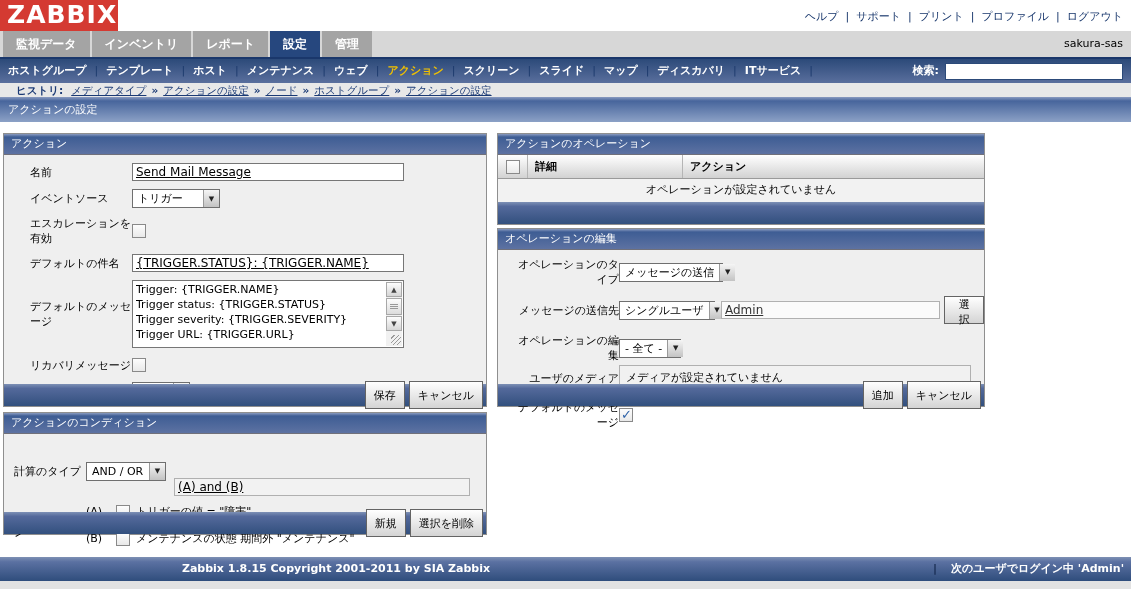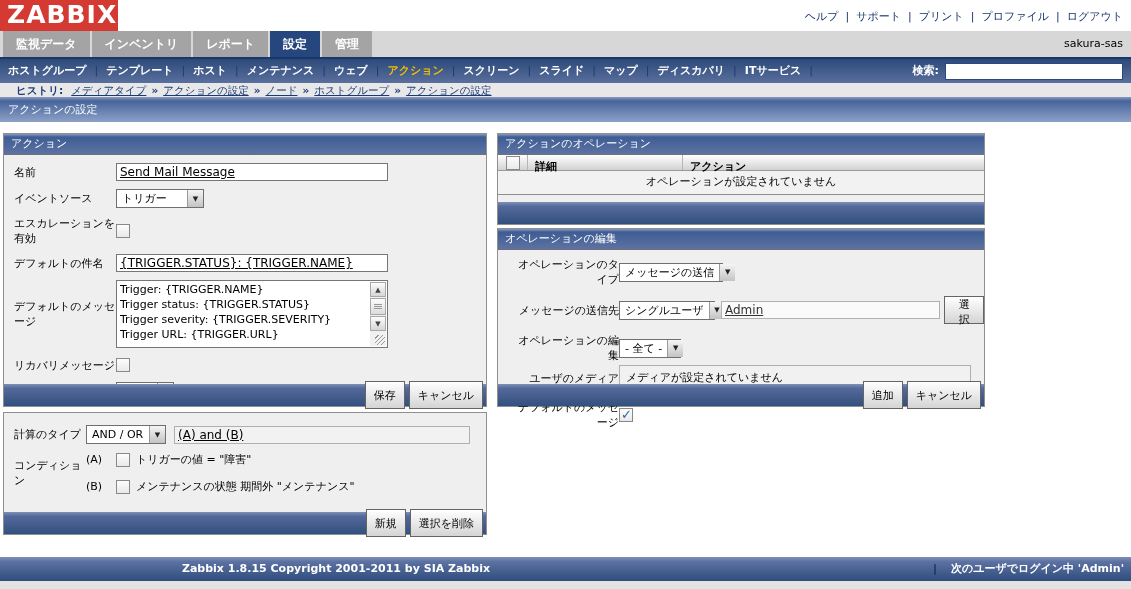--- a/index.html
+++ b/index.html
@@ -53,21 +53,21 @@
   .phead { height:21px; line-height:20px; color:#fff; padding-left:7px;
     background:linear-gradient(#8a9bc0 0,#3e5d94 3px,#5d72a2 100%); border-bottom:1px solid #70707a; }
   .pfoot { position:absolute; left:0; right:0; bottom:0; height:22px;
     background:linear-gradient(#7d90b5 0,#54699b 20%,#32507e 100%);
     display:flex; justify-content:flex-end; align-items:center; gap:4px; padding-right:3px; }
   #panel-action      { left:3px;   top:133px; width:484px; height:274px; }
   #panel-conditions  { left:3px;   top:412px; width:484px; height:123px; }
   #panel-operations  { left:497px; top:133px; width:488px; height:92px;  }
   #panel-opedit      { left:497px; top:228px; width:488px; height:179px; }
   
-  .pbody-action   { padding:8px 0 0 10px; }
+  .pbody-action   { padding:8px 0 0 26px; }
   .pbody-opedit   { padding:7px 0 0 13px; }
   .pbody-cond     { padding:12px 10px 0 10px; }
   .frow { display:flex; align-items:center; margin-bottom:8px; min-height:18px; }
   .frow .lbl { flex:none; }
   .lbl-a  { width:102px; }
   .lbl-oe { width:108px;text-align:right; }
   .lbl-c  { width:72px; }
   .tin { height:18px; border:1px solid #767676; background:#fff; font-family:inherit; font-size:12px; padding:0 3px;text-decoration:underline; }
   .tin-name { width:272px; }
   .tin-dis { background:#fafafa; border:1px solid #b0b0b0; color:#333; }
@@ -96,21 +96,21 @@
   .sb-up::after   { content:"▲"; font-size:7px; color:#444; }
   .sb-down::after { content:"▼"; font-size:7px; color:#444; }
   .sb-thumb { height:17px; margin:1px 0; background:linear-gradient(#fdfdfd,#dcdcdc);
     border:1px solid #a8a8a8; position:relative; cursor:pointer; }
   .sb-thumb::after { content:""; position:absolute; left:3px; right:3px; top:5px; height:5px;
     background:repeating-linear-gradient(#999 0,#999 1px,transparent 1px,transparent 2px); }
   .resize-grip { position:absolute; right:2px; bottom:2px; width:10px; height:10px; cursor:nwse-resize;
     background:repeating-linear-gradient(135deg,transparent 0,transparent 2px,#9a9a9a 2px,#9a9a9a 3px); }
   
   .optable { border-bottom:1px solid #8f8f8f; }
-  .ot-head { display:flex; height:16px; background:linear-gradient(#ffffff,#d2d2d2);
+  .ot-head { display:flex; height:24px; background:linear-gradient(#ffffff,#d2d2d2);
     border-bottom:1px solid #9a9a9a; font-weight:bold; align-items:center; }
   .ot-cb  { width:30px; display:flex; justify-content:center; border-right:1px solid #b5b5b5; height:100%; align-items:center; }
   .ot-det { width:155px; padding-left:7px; border-right:1px solid #b5b5b5; height:100%; line-height:23px; }
   .ot-act { flex:1; padding-left:7px; height:100%; line-height:23px; }
   .ot-empty { height:23px; line-height:22px; text-align:center; background:#f2f2f2; }
   
   .cond-lines { display:flex; flex-direction:column; gap:6px; }
   .cond-line { display:flex; align-items:center; height:21px; }
   .cond-key { width:30px; flex:none; }
   .cond-text { margin-left:6px; }
@@ -208,28 +208,29 @@
         </span>
       </div>
     </div>
     <div class="pfoot">
       <button class="btn">保存</button>
       <button class="btn">キャンセル</button>
     </div>
   </div>
 
   <div class="panel" id="panel-conditions">
+    <div class="phead">アクションのコンディション</div>
     <div class="pbody-cond">
       <div class="frow" style="margin-bottom:5px">
         <span class="lbl lbl-c">計算のタイプ</span>
         <span class="sel" style="width:80px">
           <span class="sel-txt">AND / OR</span>
           <span class="sel-arrow"></span>
         </span>
-        <input type="text" class="tin tin-ro" style="margin-left: 8px;" readonly="" value="(A) and (B)">
+        <input type="text" class="tin tin-ro" style="margin-left: 8px; margin-top: 32px;" readonly="" value="(A) and (B)">
       </div>
       <div class="frow" style="align-items:center">
         <span class="lbl lbl-c">コンディション</span>
         <div class="cond-lines">
           <div class="cond-line">
             <span class="cond-key">(A)</span>
             <span class="cb"></span>
             <span class="cond-text">トリガーの値 = "障害"</span>
           </div>
           <div class="cond-line">

